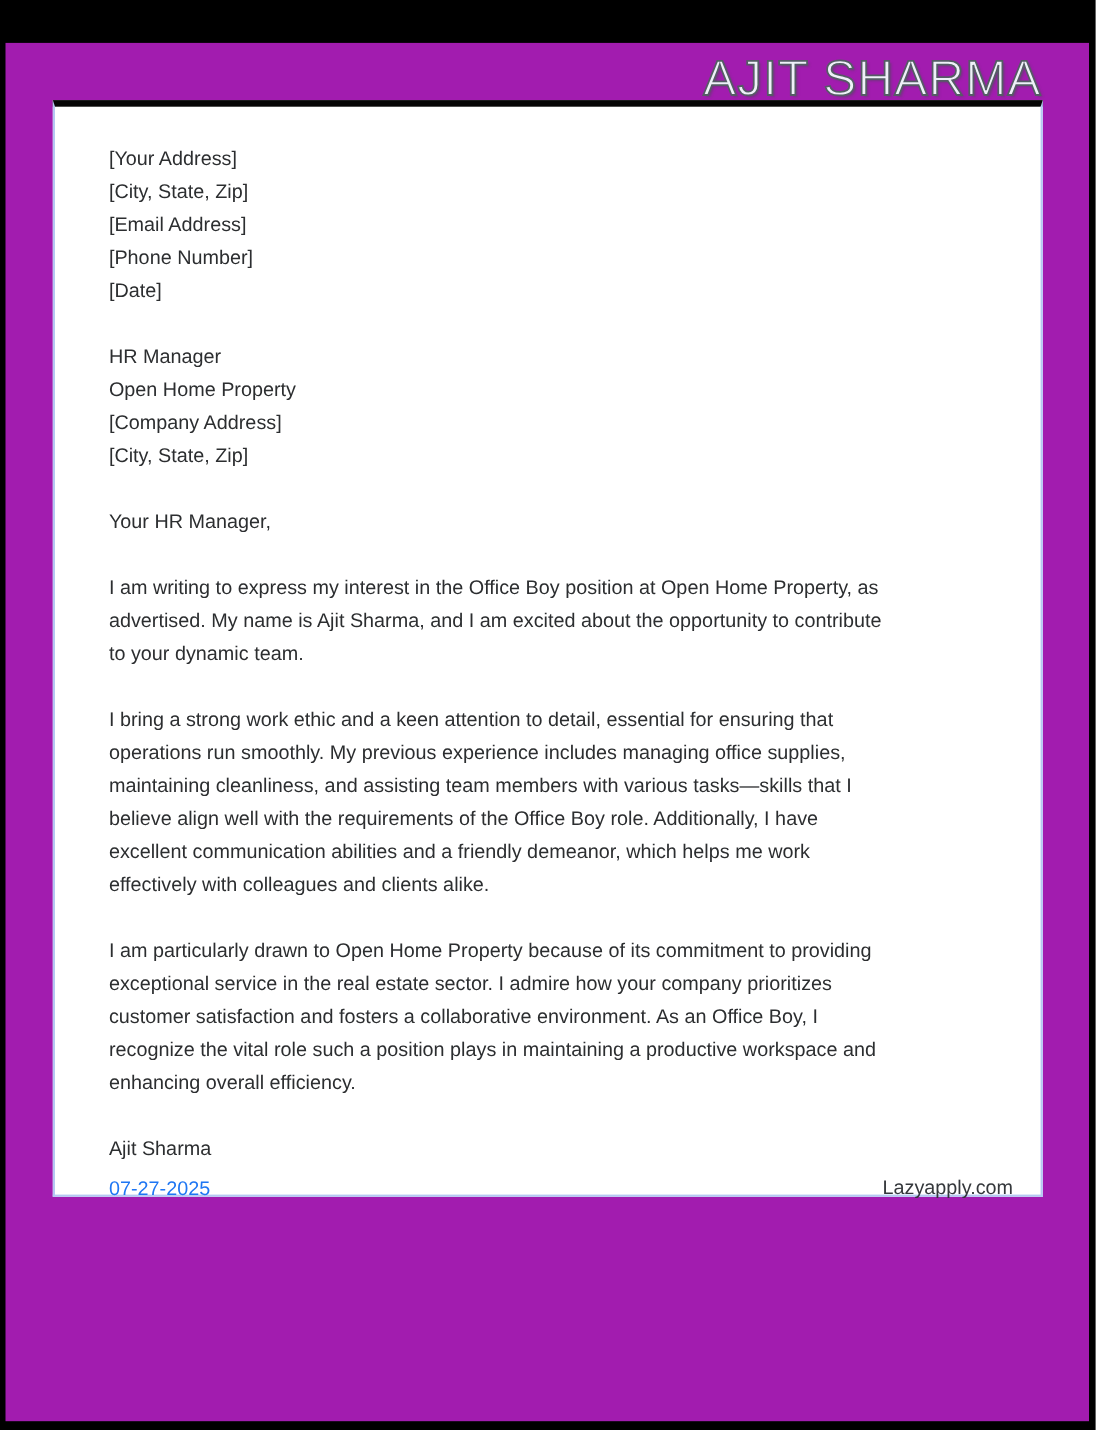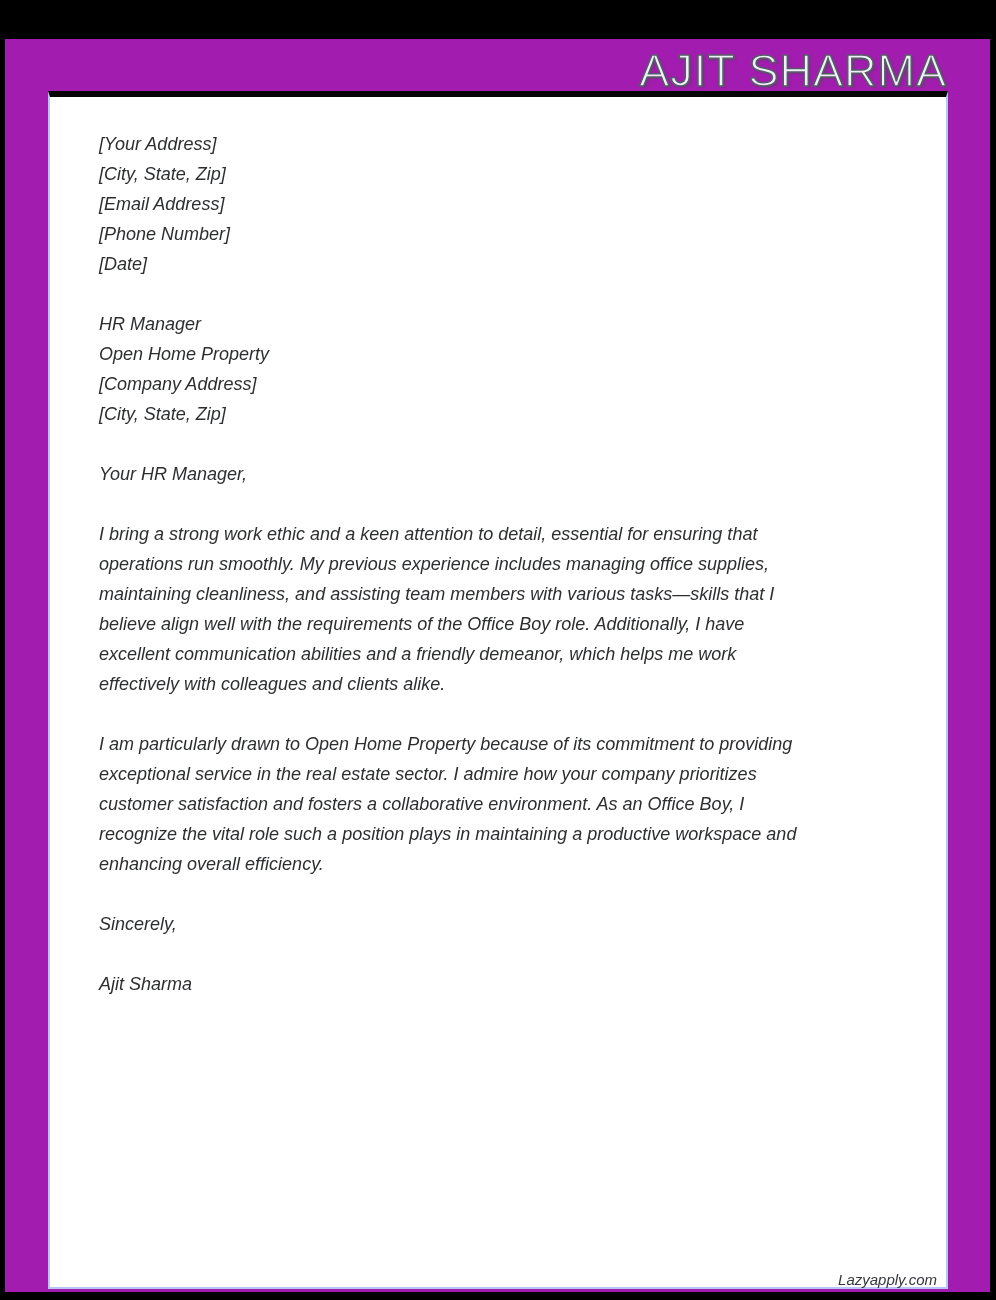--- a/index.html
+++ b/index.html
@@ -34,29 +34,28 @@
     color: #eef1f8;
     -webkit-text-stroke: 1.6px #565b66;
     text-shadow: 2px 2px 2px rgba(70, 75, 85, 0.45);
     white-space: nowrap;
   }
   .page {
     position: absolute;
     left: 43px;  
     top: 52px;   
     width: 900px;
-    height: 1198px;
+    height: 997px;
     box-sizing: border-box;
     background: #ffffff;
     border-top: 6px solid #050505;
     border-left: 2px solid #b5c8f3;
     border-right: 2px solid #b5c8f3;
     border-bottom: 2px solid #b5c8f3;
     overflow: visible;
-    font-style: italic;
   }
   .content {
     padding: 32px 55px 0 49px;
     font-size: 18px;
     line-height: 30px;
     color: #2c2e30;
   }
   .block {
     margin: 0 0 30px 0;
     white-space: pre-line; 
@@ -67,23 +66,23 @@
   .date-link {
     display: block;
     margin-top: 6px;
     color: #1e76f3;
     text-decoration: none;
     white-space: nowrap;
     cursor: pointer;
   }
   .watermark {
     position: absolute;
-    right: 9px;
+    right: 25px;
     bottom: -3px;
-    font-size: 15px;
+    font-size: 18px;
     line-height: 20px;
     color: #35383c;
     cursor: pointer;
   }
 </style>
 </head>
 <body>
 
 <div class="canvas">
 
@@ -99,40 +98,43 @@
 [Phone Number]
 [Date]</div>
 
       <div class="block">HR Manager
 Open Home Property
 [Company Address]
 [City, State, Zip]</div>
 
       <div class="block">Your HR Manager,</div>
 
+      <div class="block">I am writing to express my interest in the Office Boy position at Open Home Property, as
+advertised. My name is Ajit Sharma, and I am excited about the opportunity to contribute
+to your dynamic team.</div>
 
       <div class="block">I bring a strong work ethic and a keen attention to detail, essential for ensuring that
 operations run smoothly. My previous experience includes managing office supplies,
 maintaining cleanliness, and assisting team members with various tasks—skills that I
 believe align well with the requirements of the Office Boy role. Additionally, I have
 excellent communication abilities and a friendly demeanor, which helps me work
 effectively with colleagues and clients alike.</div>
 
       <div class="block">I am particularly drawn to Open Home Property because of its commitment to providing
 exceptional service in the real estate sector. I admire how your company prioritizes
 customer satisfaction and fosters a collaborative environment. As an Office Boy, I
 recognize the vital role such a position plays in maintaining a productive workspace and
 enhancing overall efficiency.</div>
 
 
 
-      <div class="block">Sincerely,</div>
 
       <div class="block no-gap">Ajit Sharma</div>
 
+      <a class="date-link">07-27-2025</a>
 
     </div>
 
     <div class="watermark">Lazyapply.com</div>
 
   </div>
 
 </div>
 
 </body></html>

